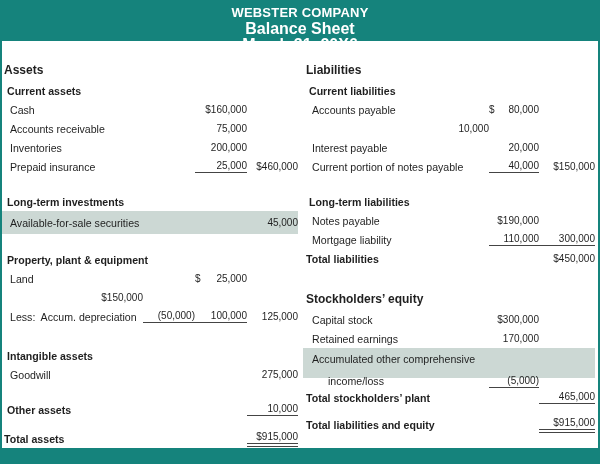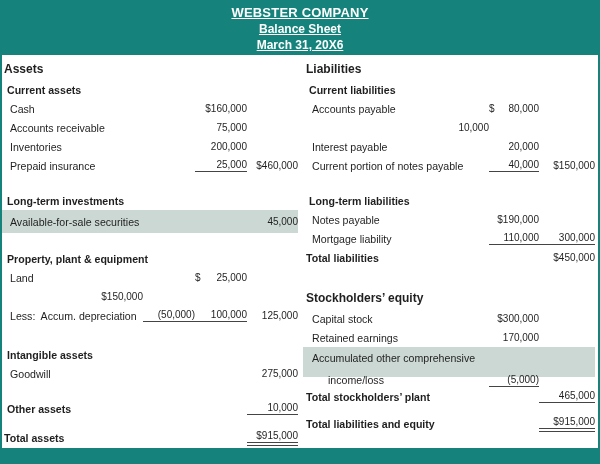--- a/index.html
+++ b/index.html
@@ -6,25 +6,25 @@
     --teal:#15837c;
     --hl:#ccd8d4;
     --ink:#1f1f1f;
     --line:#444444;
   }
   *{box-sizing:border-box;margin:0;padding:0;}
   body{margin:0;background:#ffffff;font-family:"Liberation Sans","DejaVu Sans",sans-serif;color:var(--ink);}
   .page{position:relative;width:600px;height:464px;background:#ffffff;overflow:hidden;
         border-left:2px solid var(--teal);border-right:2px solid var(--teal);}
   
-  .header{width:100%;height:55px;background:var(--teal);color:#ffffff;text-align:center;padding-top:5px;text-decoration:underline;}
+  .header{width:100%;height:41px;background:var(--teal);color:#ffffff;text-align:center;padding-top:5px;}
   .header .co{font-size:13px;font-weight:700;line-height:16px;letter-spacing:.2px;}
-  .header .ln{font-size:12px;font-weight:700;line-height:16px;}
-  
-  .content{display:flex;margin-top:3px;height:393px;}
+  .header .ln{font-size:16px;font-weight:700;line-height:16px;}
+  
+  .content{display:flex;margin-top:18px;height:393px;}
   .col{height:100%;}
   .col-left{width:301px;padding-right:5px;}
   .col-right{width:295px;padding-right:3px;}
   
   .row{display:grid;align-items:center;height:19px;}
   .col-left .row,.col-left .item-grid{grid-template-columns:1fr 52px 52px 51px;}
   .col-right .row,.col-right .item-grid{grid-template-columns:1fr 50px 56px;}
   .h1-row{height:22px;}
   .tall{height:23px;}
   .row2{height:30px;}

